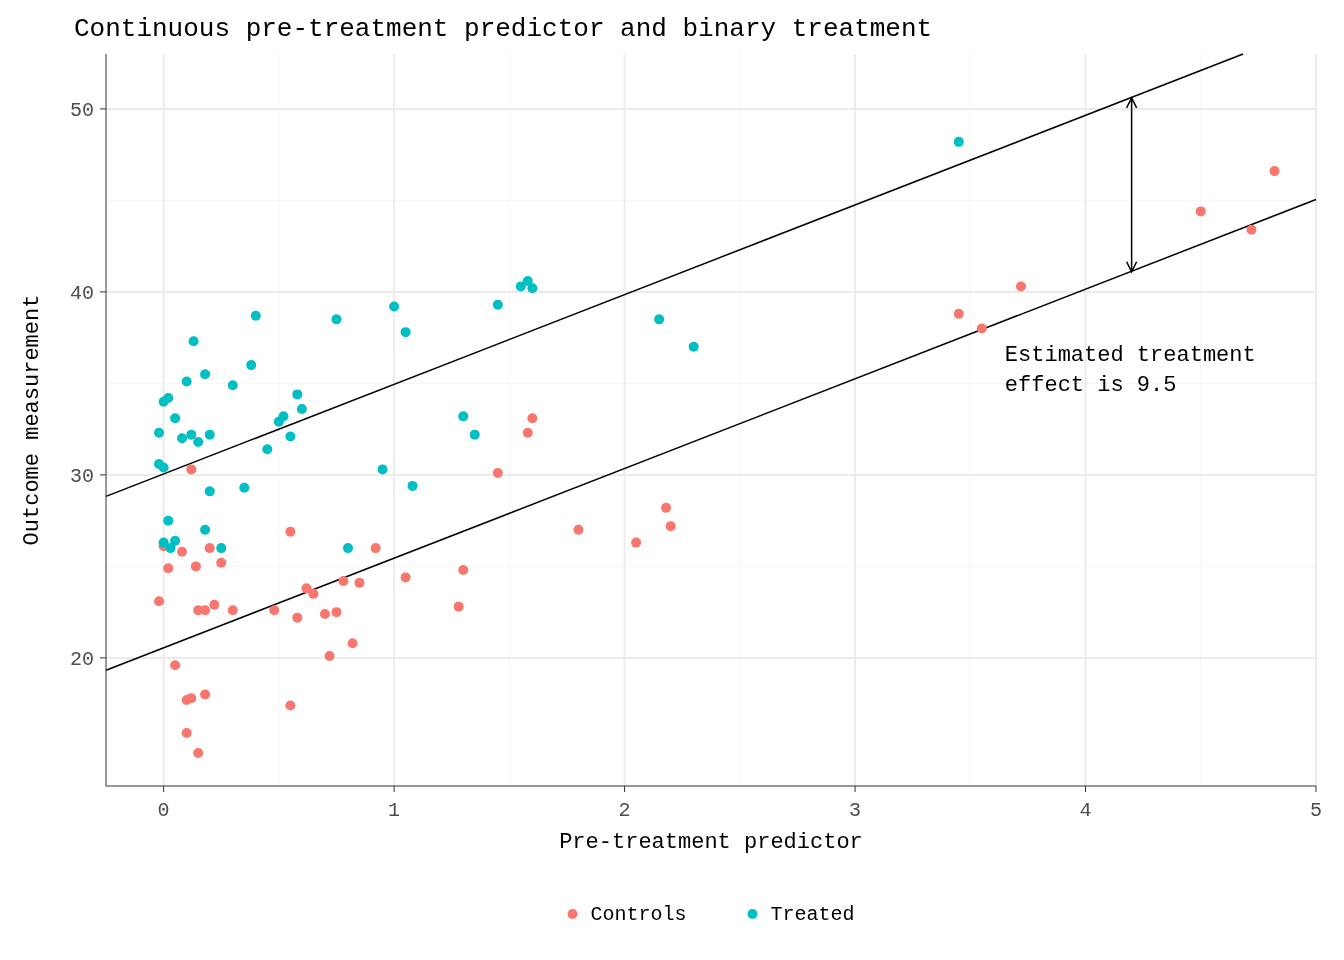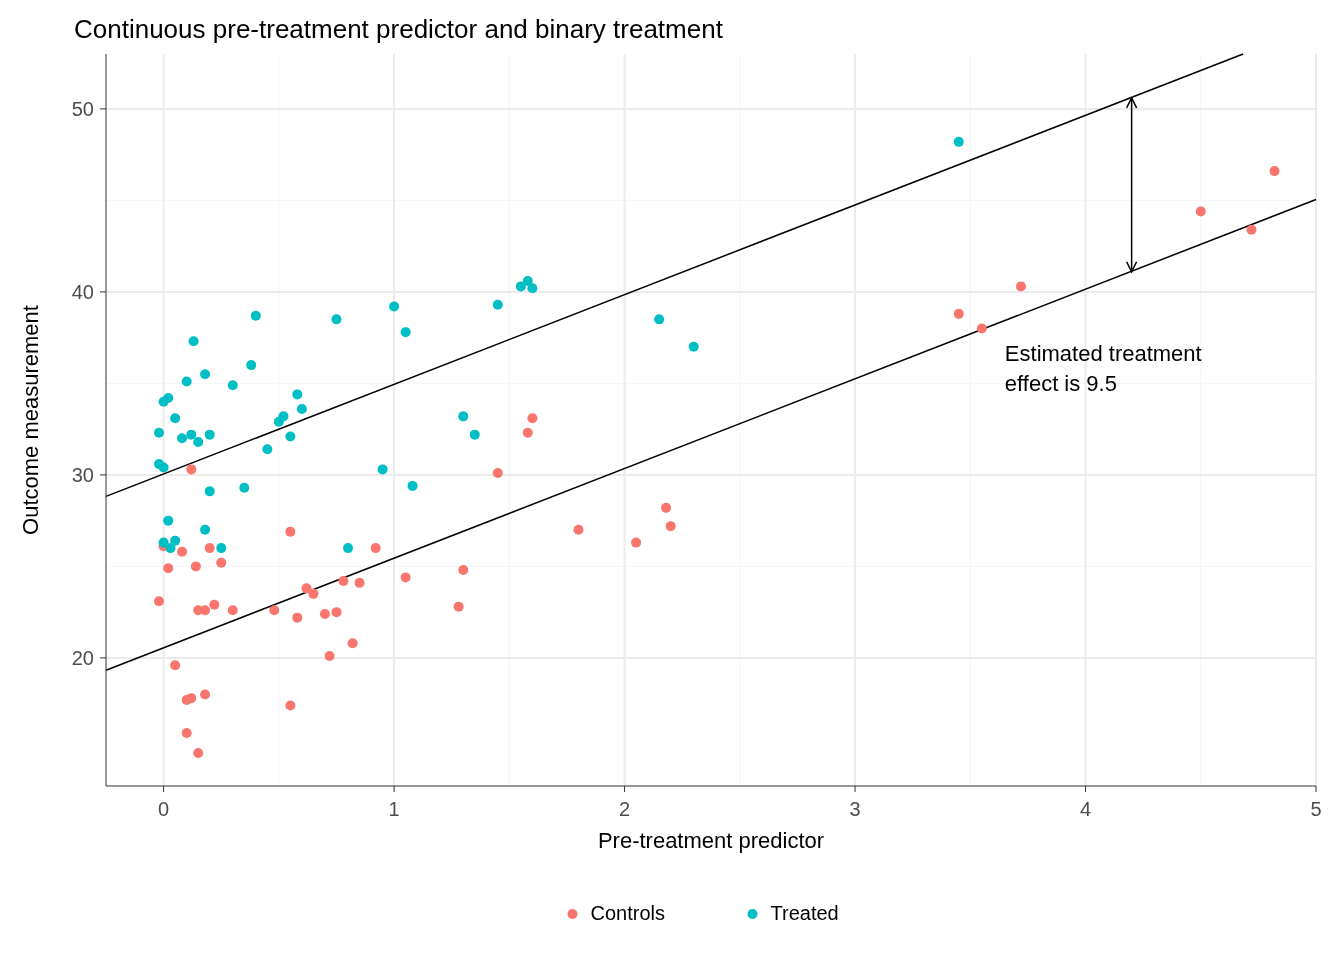--- a/index.html
+++ b/index.html
@@ -17,20 +17,21 @@
     top: 14px;
     font-size: 26px;
     color: #000;
   }
   .chart-wrap {
     position: absolute;
     left: 0;
     top: 0;
     width: 1344px;
     height: 960px;
+    font-family: Liberation Mono, monospace;
   }
   svg { display: block; }
   .axis-label {
     font-size: 22px;
     fill: #000;
   }
   .tick-label {
     font-size: 20px;
     fill: #4d4d4d;
   }

